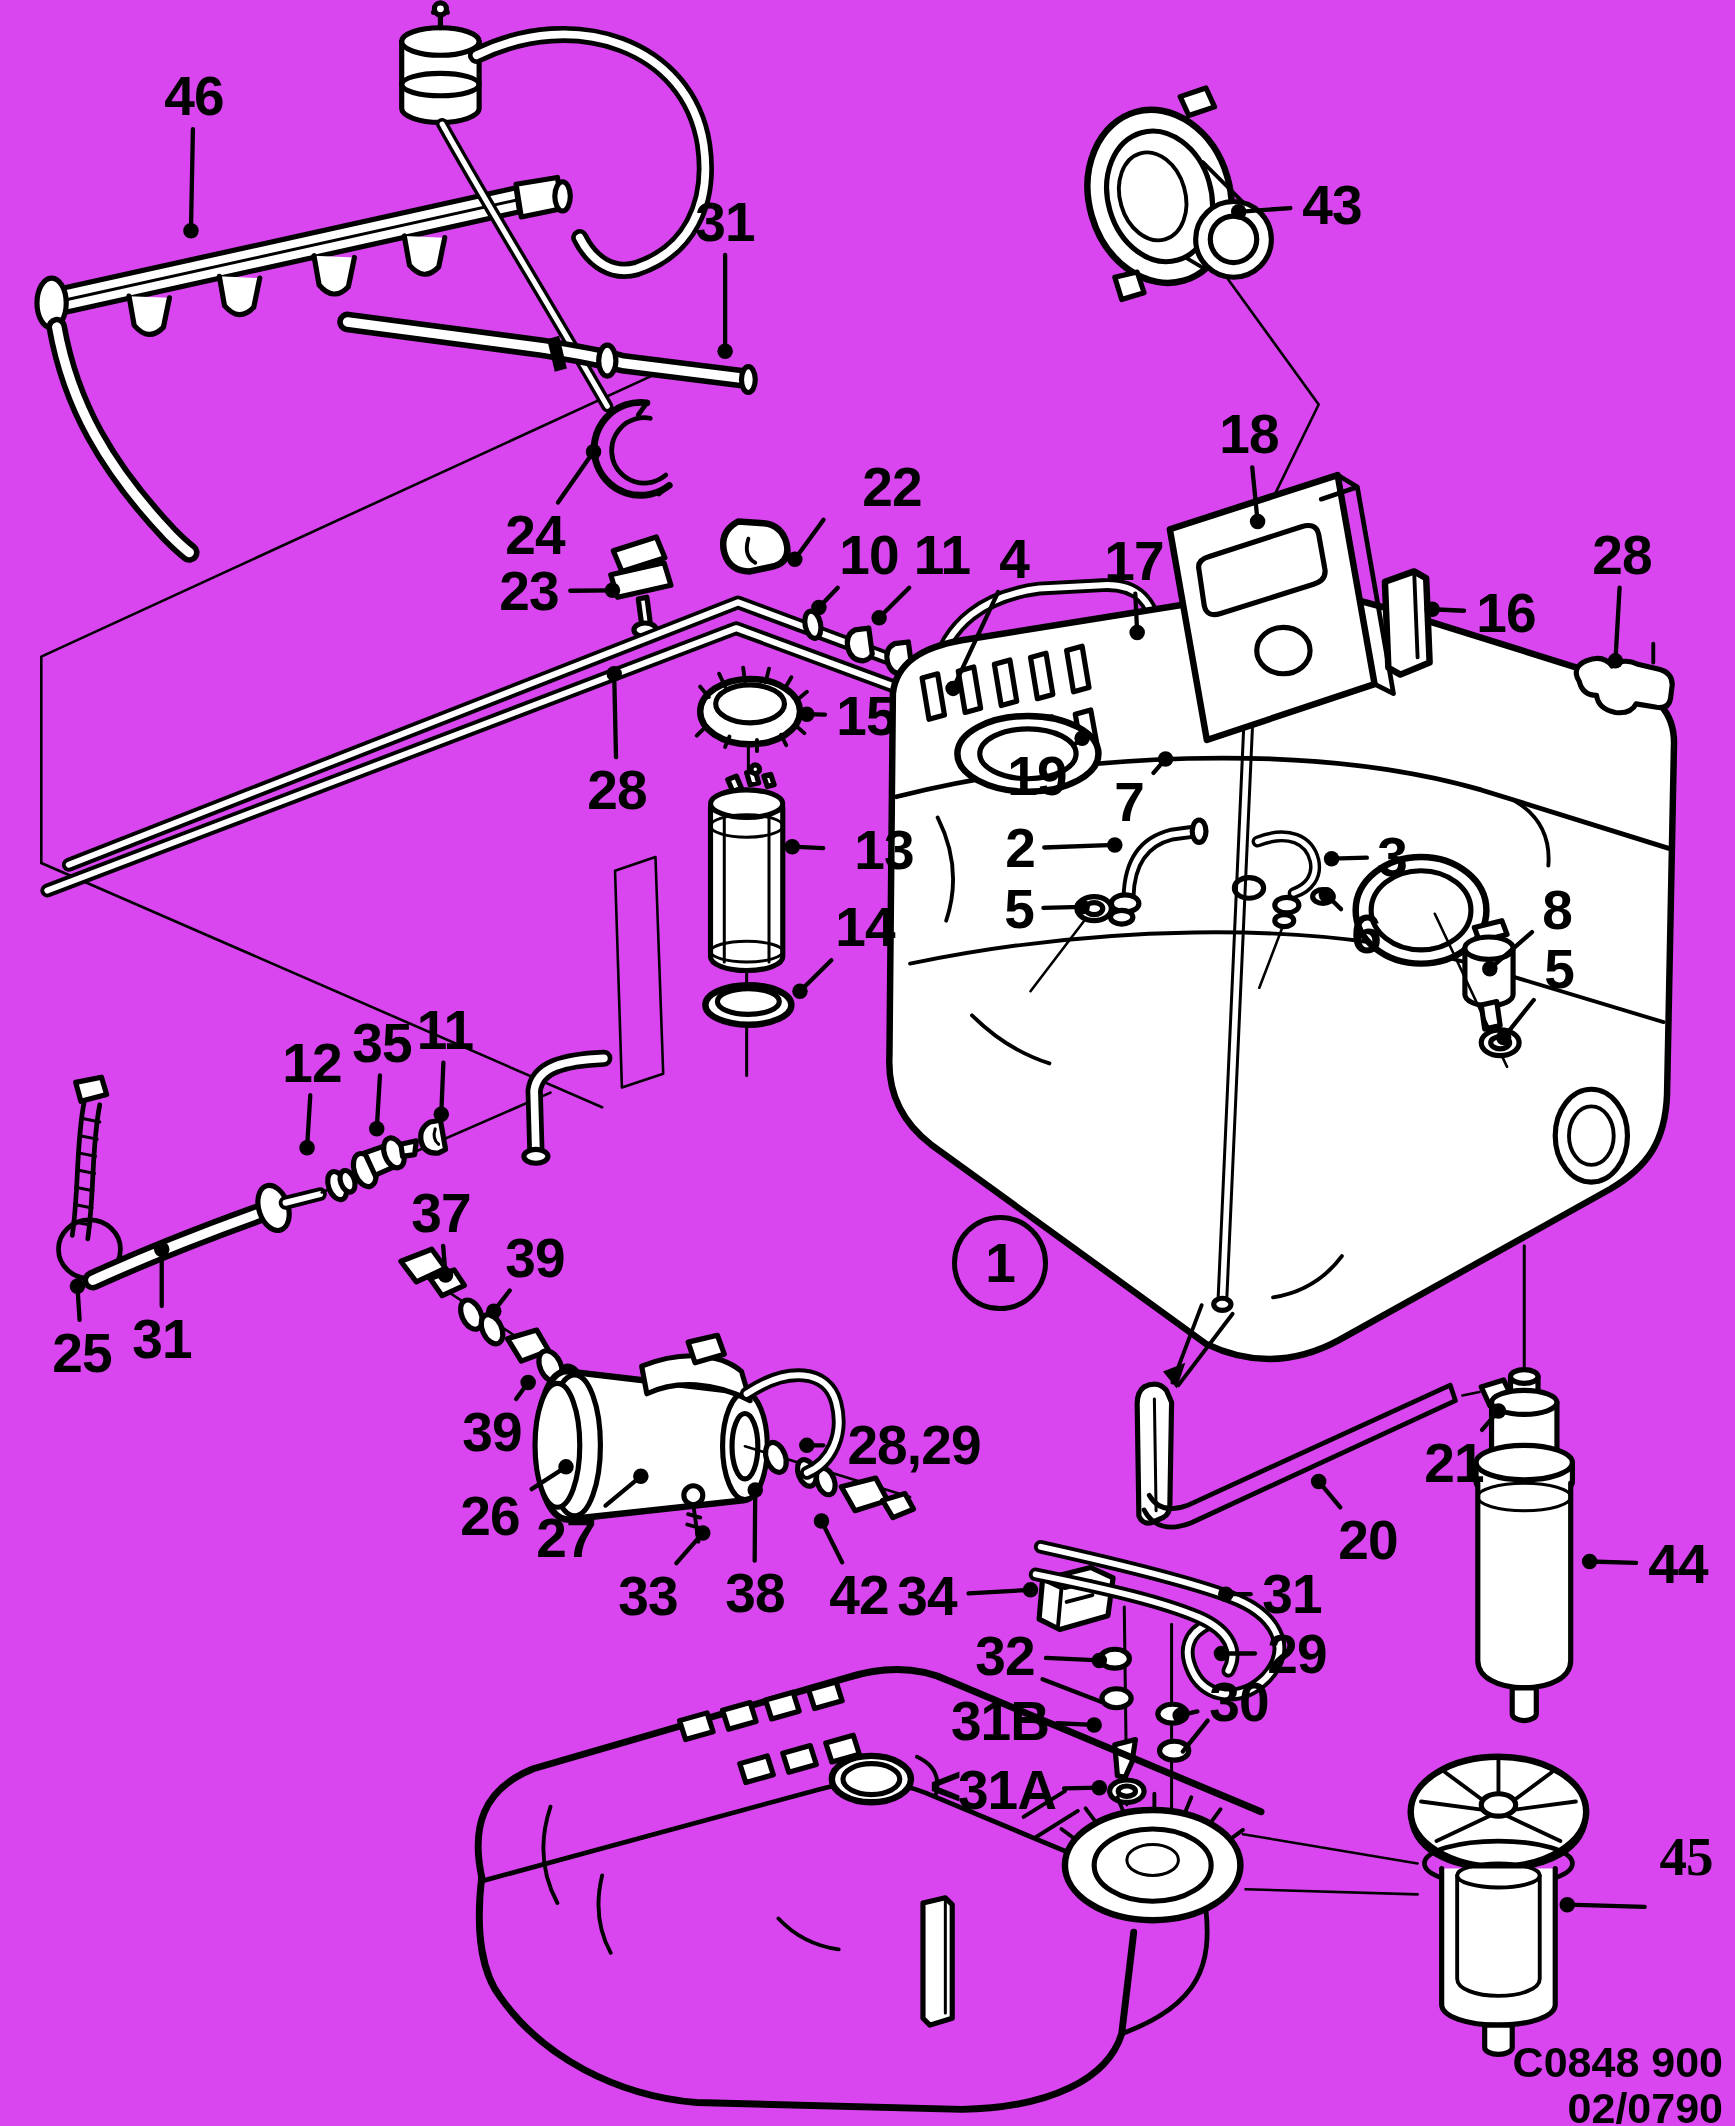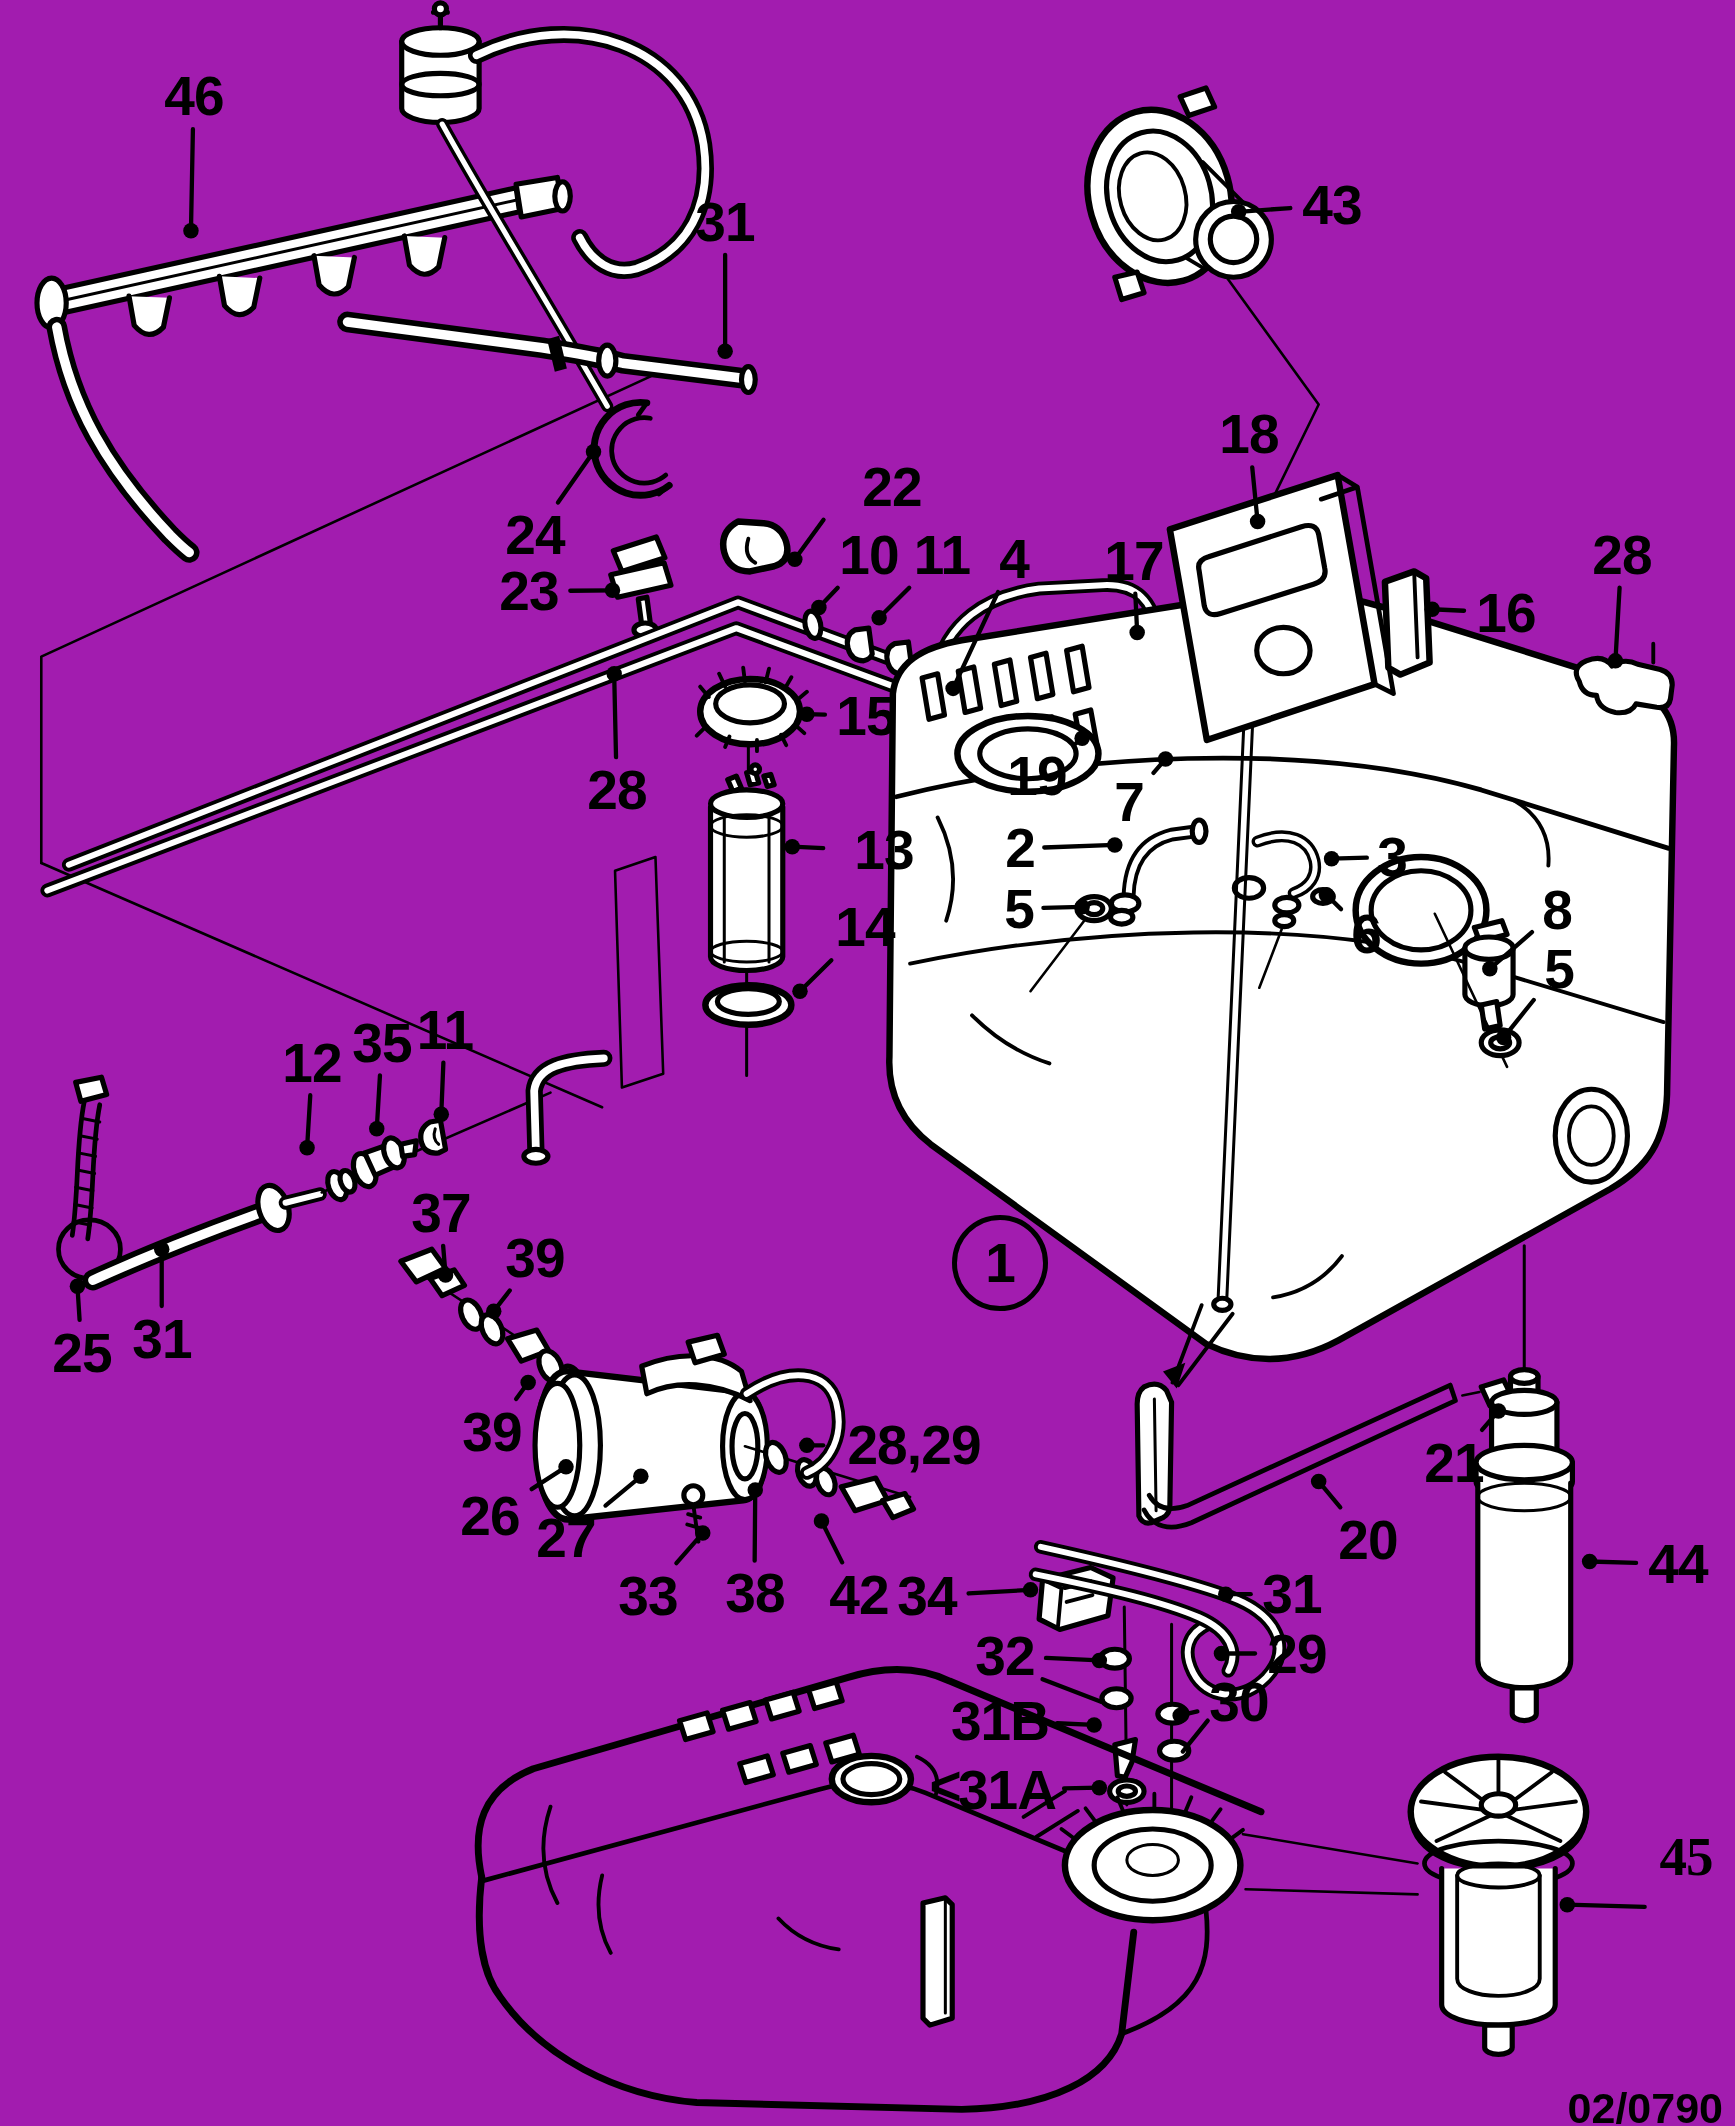--- a/index.html
+++ b/index.html
@@ -1,16 +1,16 @@
 <!DOCTYPE html>
 <html style="font-size:13.8px"><head>
 <meta charset="utf-8">
 <style>
   html,body{margin:0;padding:0;background:#ffffff;}
-  #stage{position:relative;width:1735px;height:2126px;background:#a21caf;overflow:hidden;
+  #stage{position:relative;width:1735px;height:2126px;background:#d946ef;overflow:hidden;
          font-family:"Liberation Sans",sans-serif;}
   #art{position:absolute;left:0;top:0;width:100%;height:100%;}
   #art *{stroke-linecap:round;stroke-linejoin:round;}
   .thin{stroke:#000;stroke-width:3;fill:none;}
   .ln3{stroke:#000;stroke-width:3.5;fill:none;}
   .ln4{stroke:#000;stroke-width:4.5;fill:none;}
   .ln5{stroke:#000;stroke-width:5.5;fill:none;}
   .ln{stroke:#000;stroke-width:6;fill:none;}
   .ln8{stroke:#000;stroke-width:8;fill:none;}
   .fw{fill:#fff;stroke:#000;stroke-width:6;}
@@ -515,15 +515,16 @@
       <div class="callout" style="left: 1292px; top: 1594px;">31</div>
       <div class="callout" style="left: 1005px; top: 1656px;">32</div>
       <div class="callout" style="left: 1297px; top: 1654px;">29</div>
       <div class="callout" style="left: 1239px; top: 1702px;">30</div>
       <div class="callout" style="left: 1000px; top: 1721px;">31B</div>
       <div class="callout" style="left: 945px; top: 1786px;">&lt;</div>
       <div class="callout" style="left: 1007px; top: 1790px;">31A</div>
       <div class="callout" style="left: 1686px; top: 1856px; font-family: Liberation Serif, serif;">45</div>
     </div>
 
+  <div class="footer-text" style="top:2041px;">C0848 900</div>
   <div class="footer-text" style="top:2087px;">02/0790</div>
 </div>
 
 
 </body></html>

